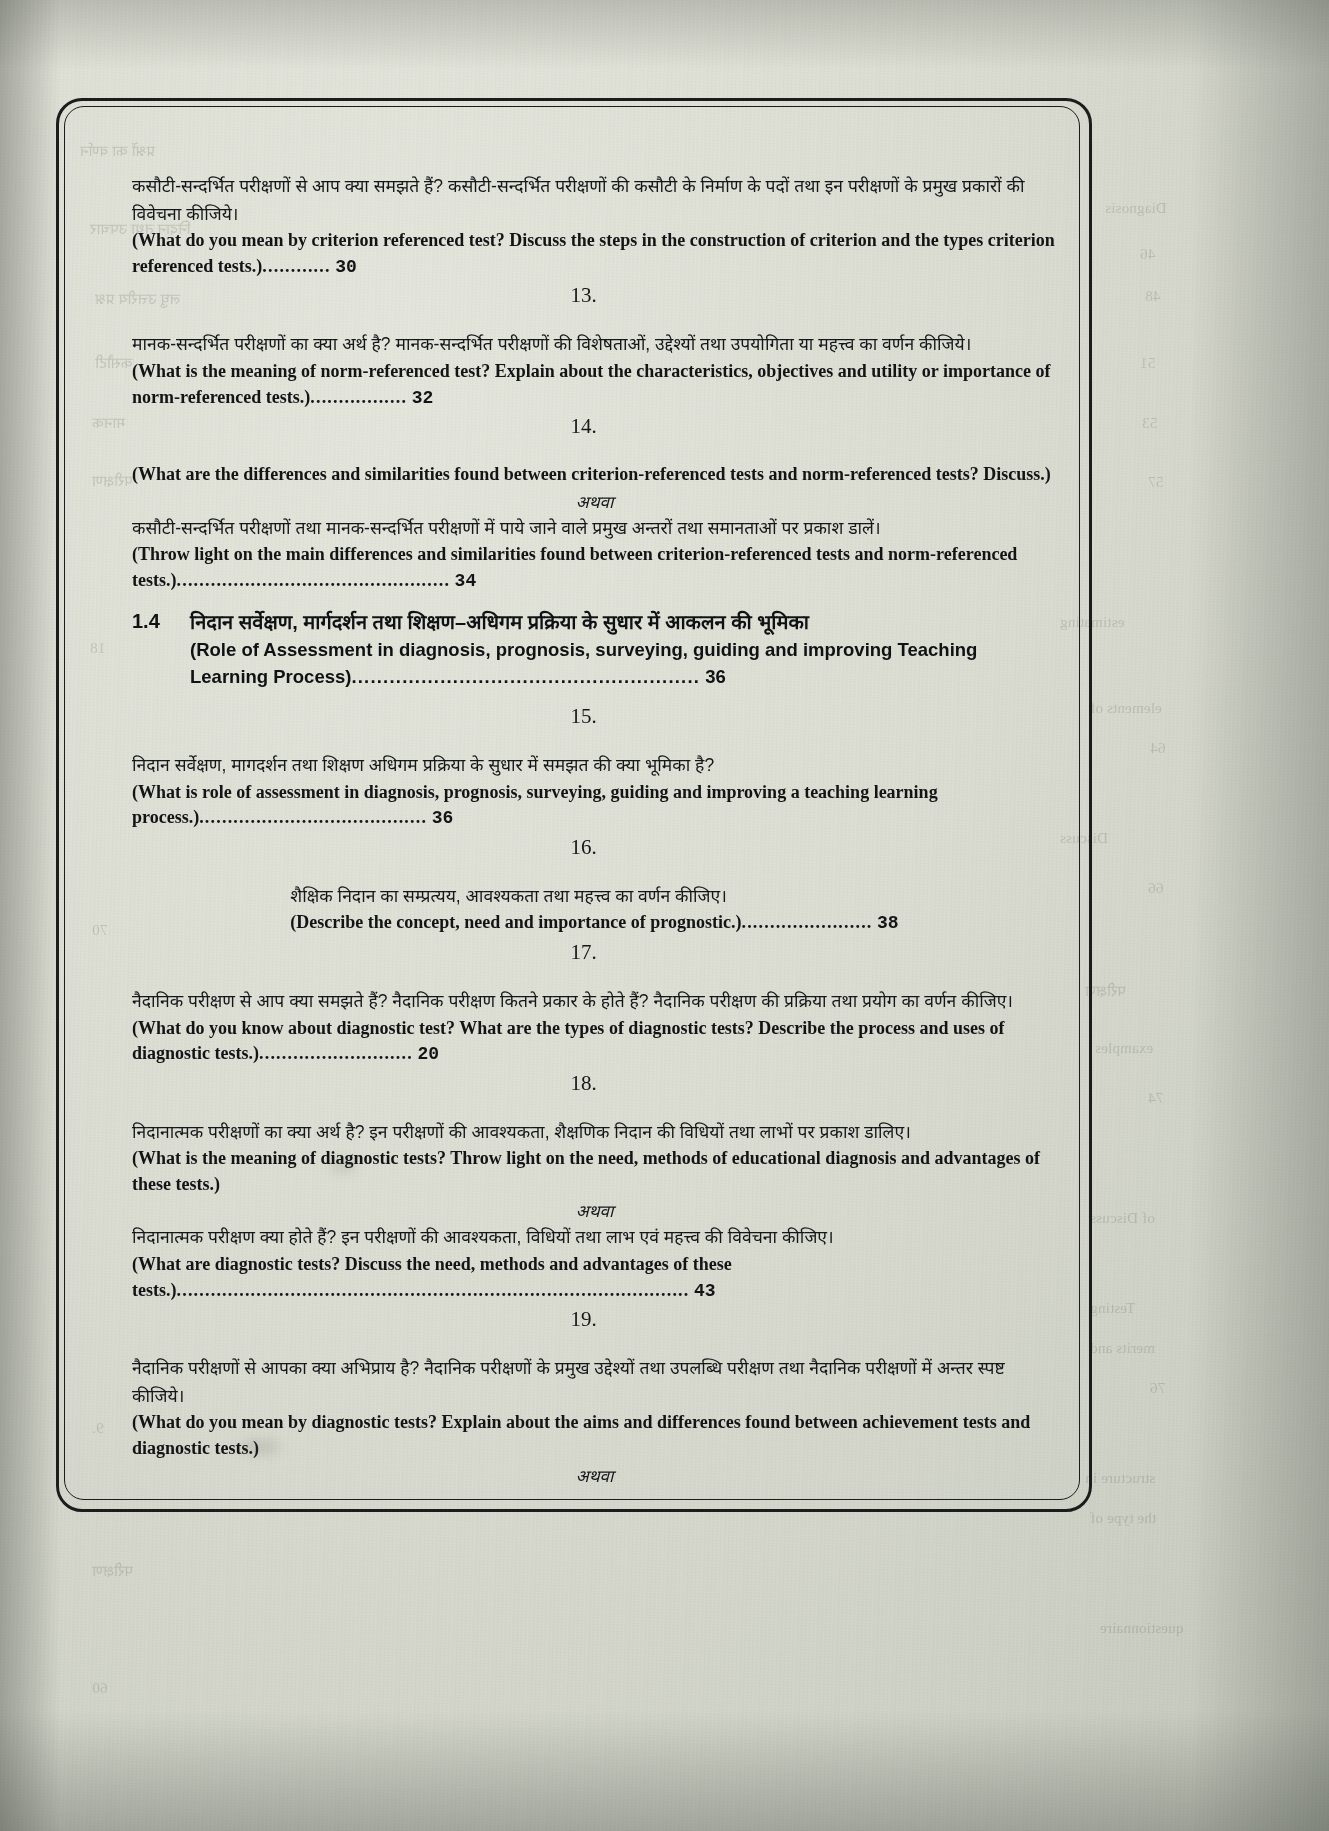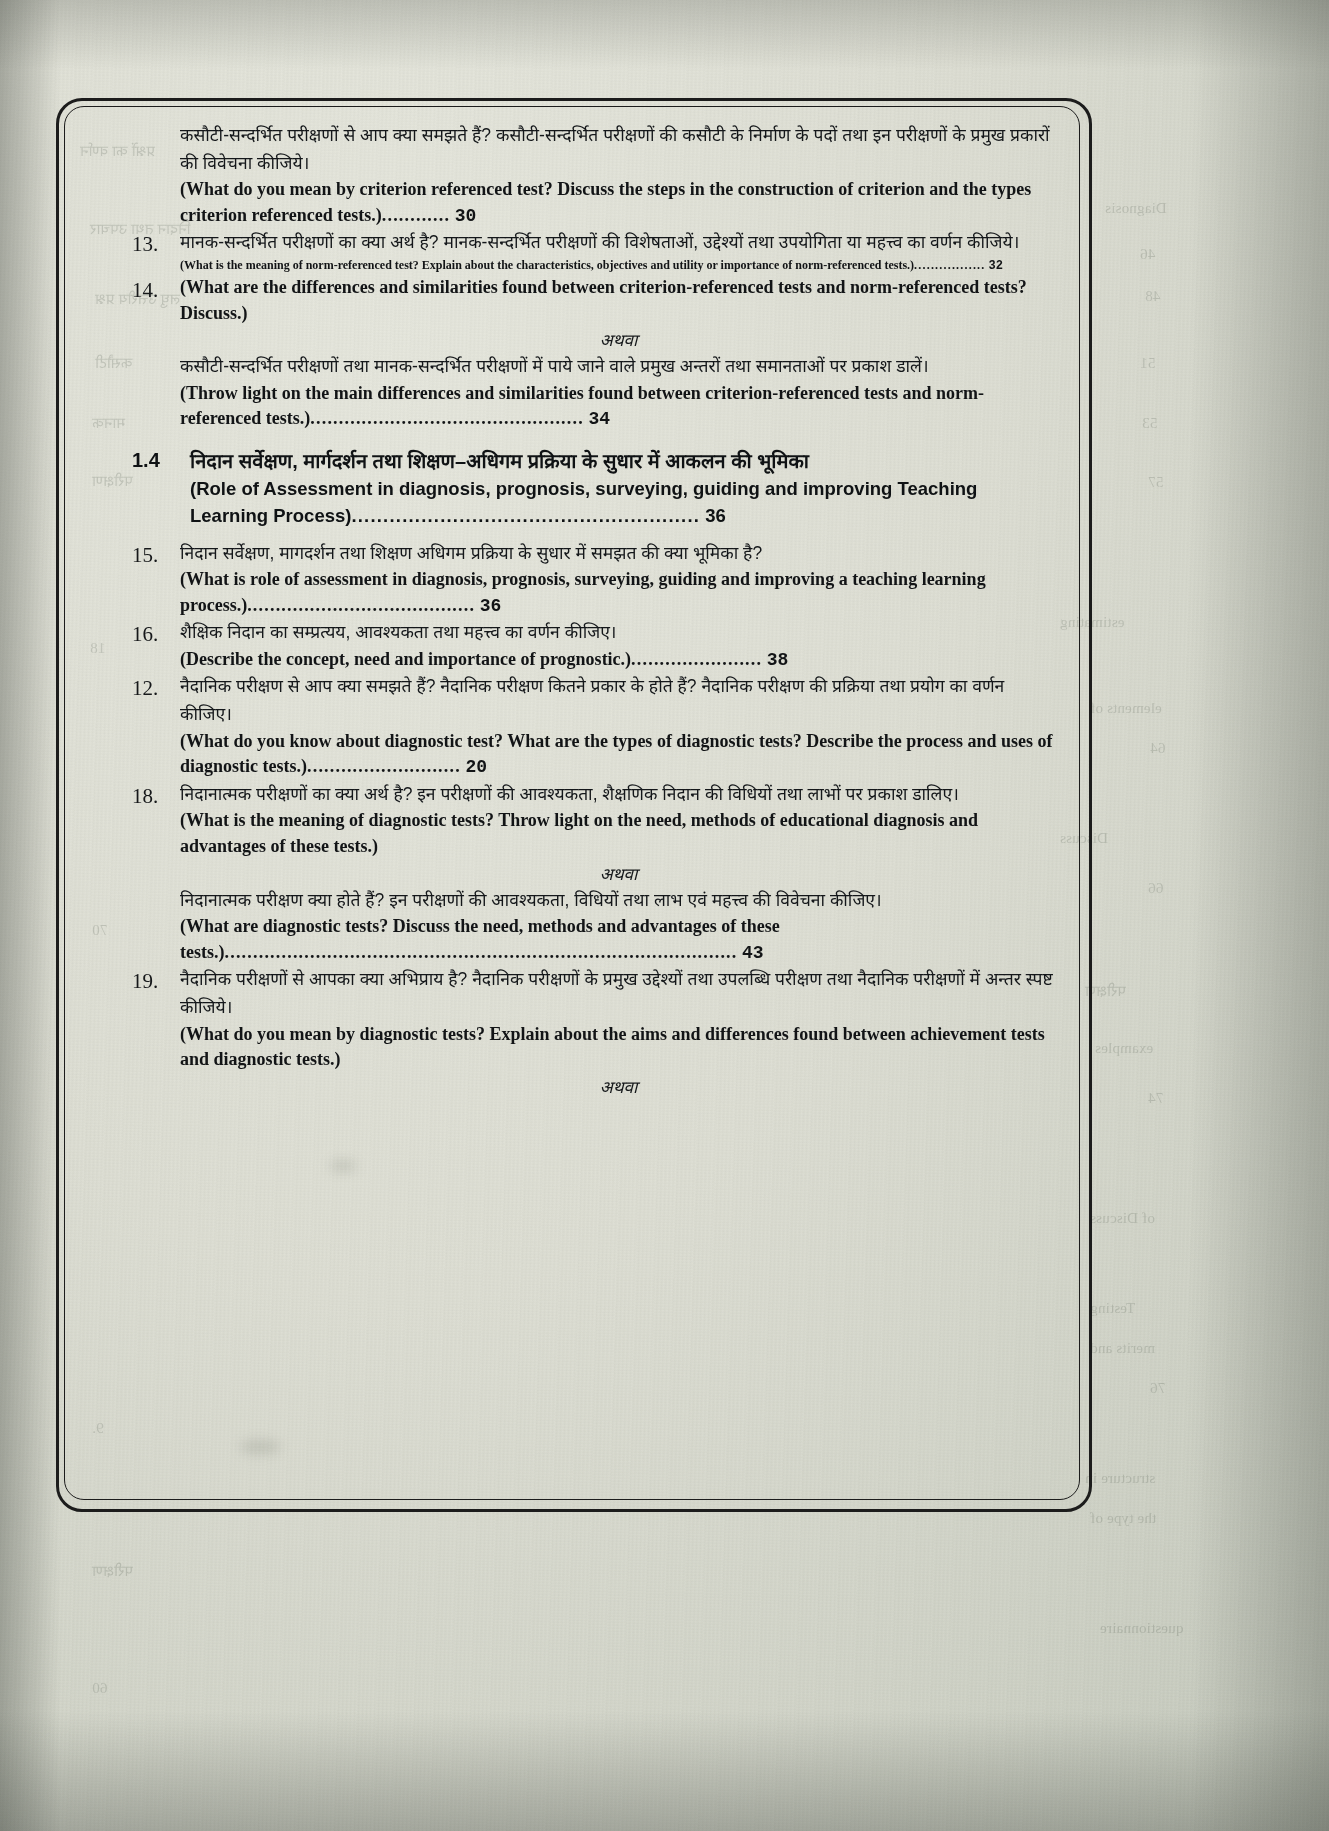--- a/index.html
+++ b/index.html
@@ -61,22 +61,23 @@
   }
   .content {
     position: absolute;
     left: 132px;
     top: 122px;
     width: 925px;
     height: 1360px;
   }
   .row {
     display: flex;
-    align-items: flex-start;
+    align-items: center;
     margin-bottom: 0px;
+    flex-direction: column;
   }
   .num {
     width: 48px;
     flex: 0 0 48px;
     font-size: 21px;
     color: #16181a;
     padding-top: 3px;
     text-align: left;
     font-family: "Liberation Serif", serif;
   }
@@ -90,21 +91,21 @@
     color: #14171a;
   }
   .en {
     font-family: "Liberation Serif", serif;
     font-size: 18px;
     line-height: 1.42;
     color: #121416;
     font-weight: 600;
   }
   .en.small {
-    font-size: 12px;
+    font-size: 18px;
   }
   .alt {
     text-align: center;
     font-family: "Liberation Sans", sans-serif;
     font-style: italic;
     font-size: 17px;
     color: #15181a;
     margin: 2px 0 2px 0;
   }
   .dots {
@@ -279,21 +280,21 @@
       <div class="num">16.</div>
       <div class="body">
         <div class="hi">शैक्षिक निदान का सम्प्रत्यय, आवश्यकता तथा महत्त्व का वर्णन कीजिए।</div>
         <div class="en">
           <span>(Describe the concept, need and importance of prognostic.)</span><span class="dots">.......................</span> <span class="pg">38</span>
         </div>
       </div>
     </div>
 
     <div class="row">
-      <div class="num">12.</div>
+      <div class="num">17.</div>
       <div class="body">
         <div class="hi">नैदानिक परीक्षण से आप क्या समझते हैं? नैदानिक परीक्षण कितने प्रकार के होते हैं? नैदानिक परीक्षण की प्रक्रिया तथा प्रयोग का वर्णन कीजिए।</div>
         <div class="en">
           <span>(What do you know about diagnostic test? What are the types of diagnostic tests? Describe the process and uses of diagnostic tests.)</span><span class="dots">...........................</span> <span class="pg">20</span>
         </div>
       </div>
     </div>
 
     <div class="row">
       <div class="num">18.</div>

